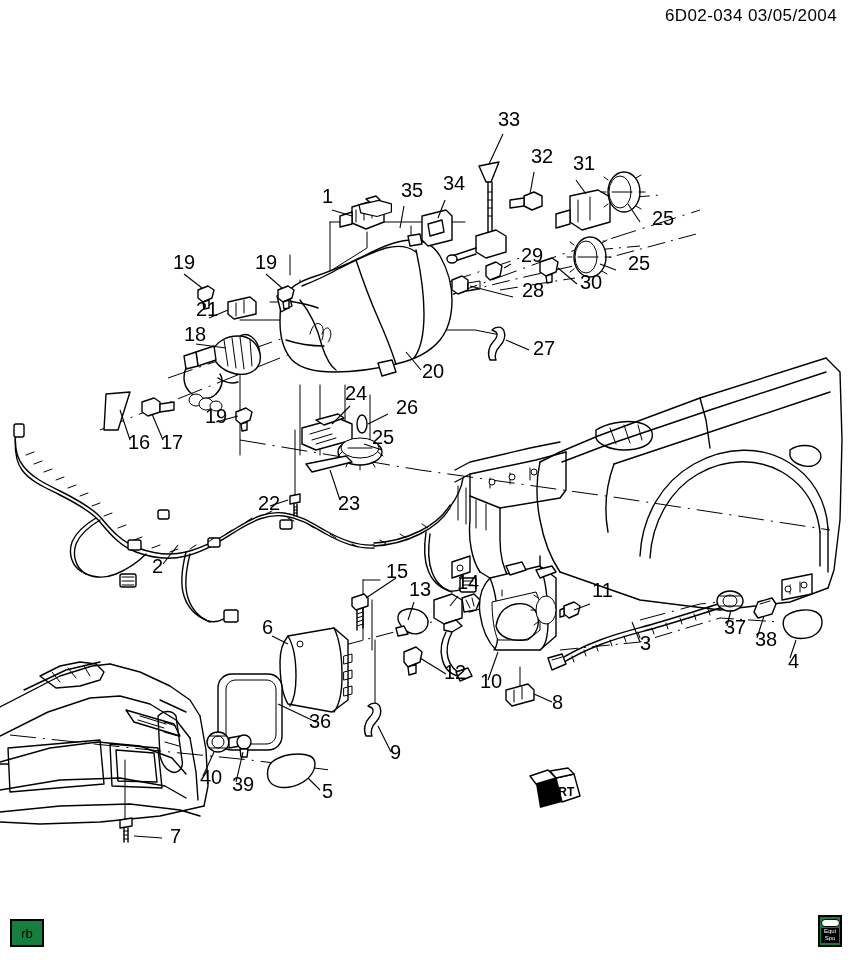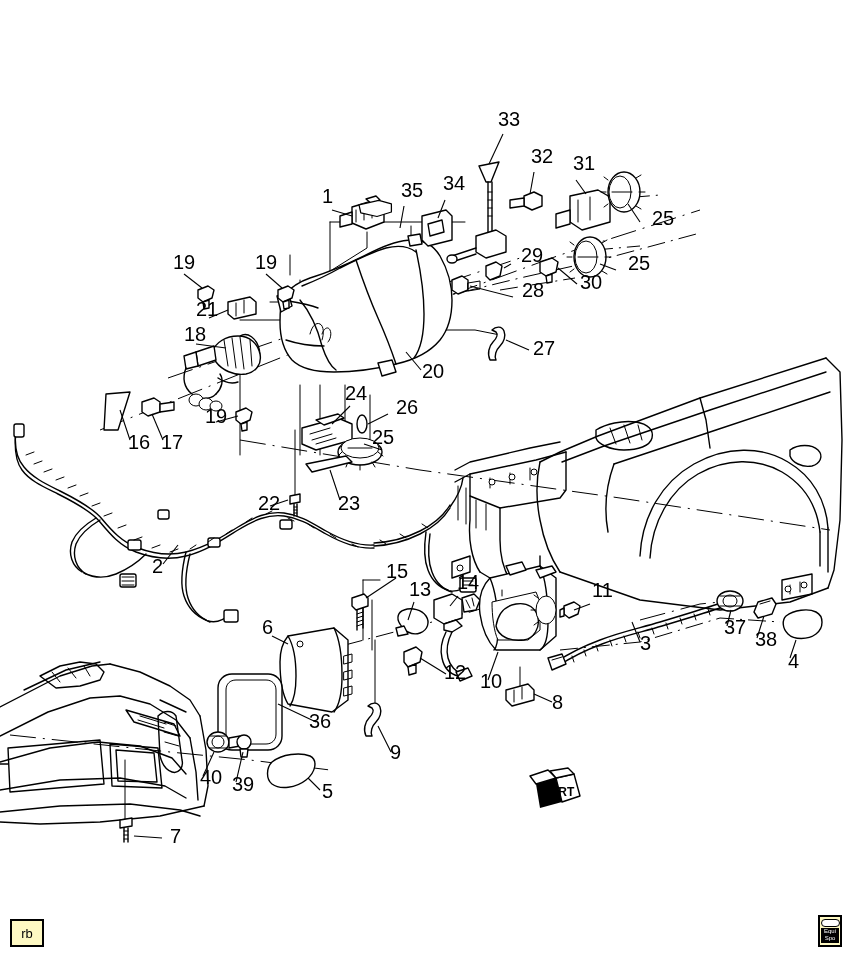--- a/index.html
+++ b/index.html
@@ -9,31 +9,32 @@
   svg{position:absolute;left:0;top:0;width:851px;height:960px;}
   .ln{fill:none;stroke:#000;stroke-width:1.4;stroke-linecap:round;stroke-linejoin:round;}
   .lnt{fill:none;stroke:#000;stroke-width:1;stroke-linecap:round;stroke-linejoin:round;}
   .lead{fill:none;stroke:#000;stroke-width:1.1;}
   .ctr{fill:none;stroke:#000;stroke-width:1;stroke-dasharray:26 7 2 7;}
   .ctr2{fill:none;stroke:#000;stroke-width:1;stroke-dasharray:18 6 2 6;}
   .fillw{fill:#fff;stroke:#000;stroke-width:1.4;stroke-linejoin:round;}
   .fillwt{fill:#fff;stroke:#000;stroke-width:1;stroke-linejoin:round;}
   .blk{fill:#000;}
   .num{font-family:"Liberation Sans",sans-serif;font-size:20px;fill:#000;}
-  .stamp{position:absolute;border:2px solid #000;background:#fef9c3;}
+  .stamp{position:absolute;border:2px solid #000;background:#15803d;}
   #rb{left:10px;top:919px;width:30px;height:24px;font-size:13px;display:flex;align-items:center;justify-content:center;}
   #eqp{left:818px;top:915px;width:24px;height:32px;display:flex;flex-direction:column;align-items:center;justify-content:center;padding:1px;box-sizing:border-box;}
   #eqp .pill{width:17px;height:6px;border-radius:4px;background:#fff;border:1.5px solid #000;margin-bottom:1px;}
   #eqp .blkbox{width:18px;height:15px;background:#000;color:#fff;font-size:6px;line-height:7px;text-align:center;font-family:"Liberation Sans",sans-serif;}
 </style>
 </head>
 <body>
 
 <div id="sheet">
 
+  <div id="hdr">6D02-034  03/05/2004</div>
 
   <svg viewBox="0 0 851 960">
 
     <g>
       <path class="ctr" d="M100 430 L300 350 L560 255 L700 210"></path>
       <path class="ctr" d="M168 378 L330 322 L520 258"></path>
       <path class="ctr2" d="M430 300 L520 278 L600 260 L700 233"></path>
       <path class="ctr2" d="M500 290 L575 278"></path>
       <path class="ctr2" d="M600 200 L660 195"></path>
       <path class="ctr2" d="M595 250 L640 246"></path>

